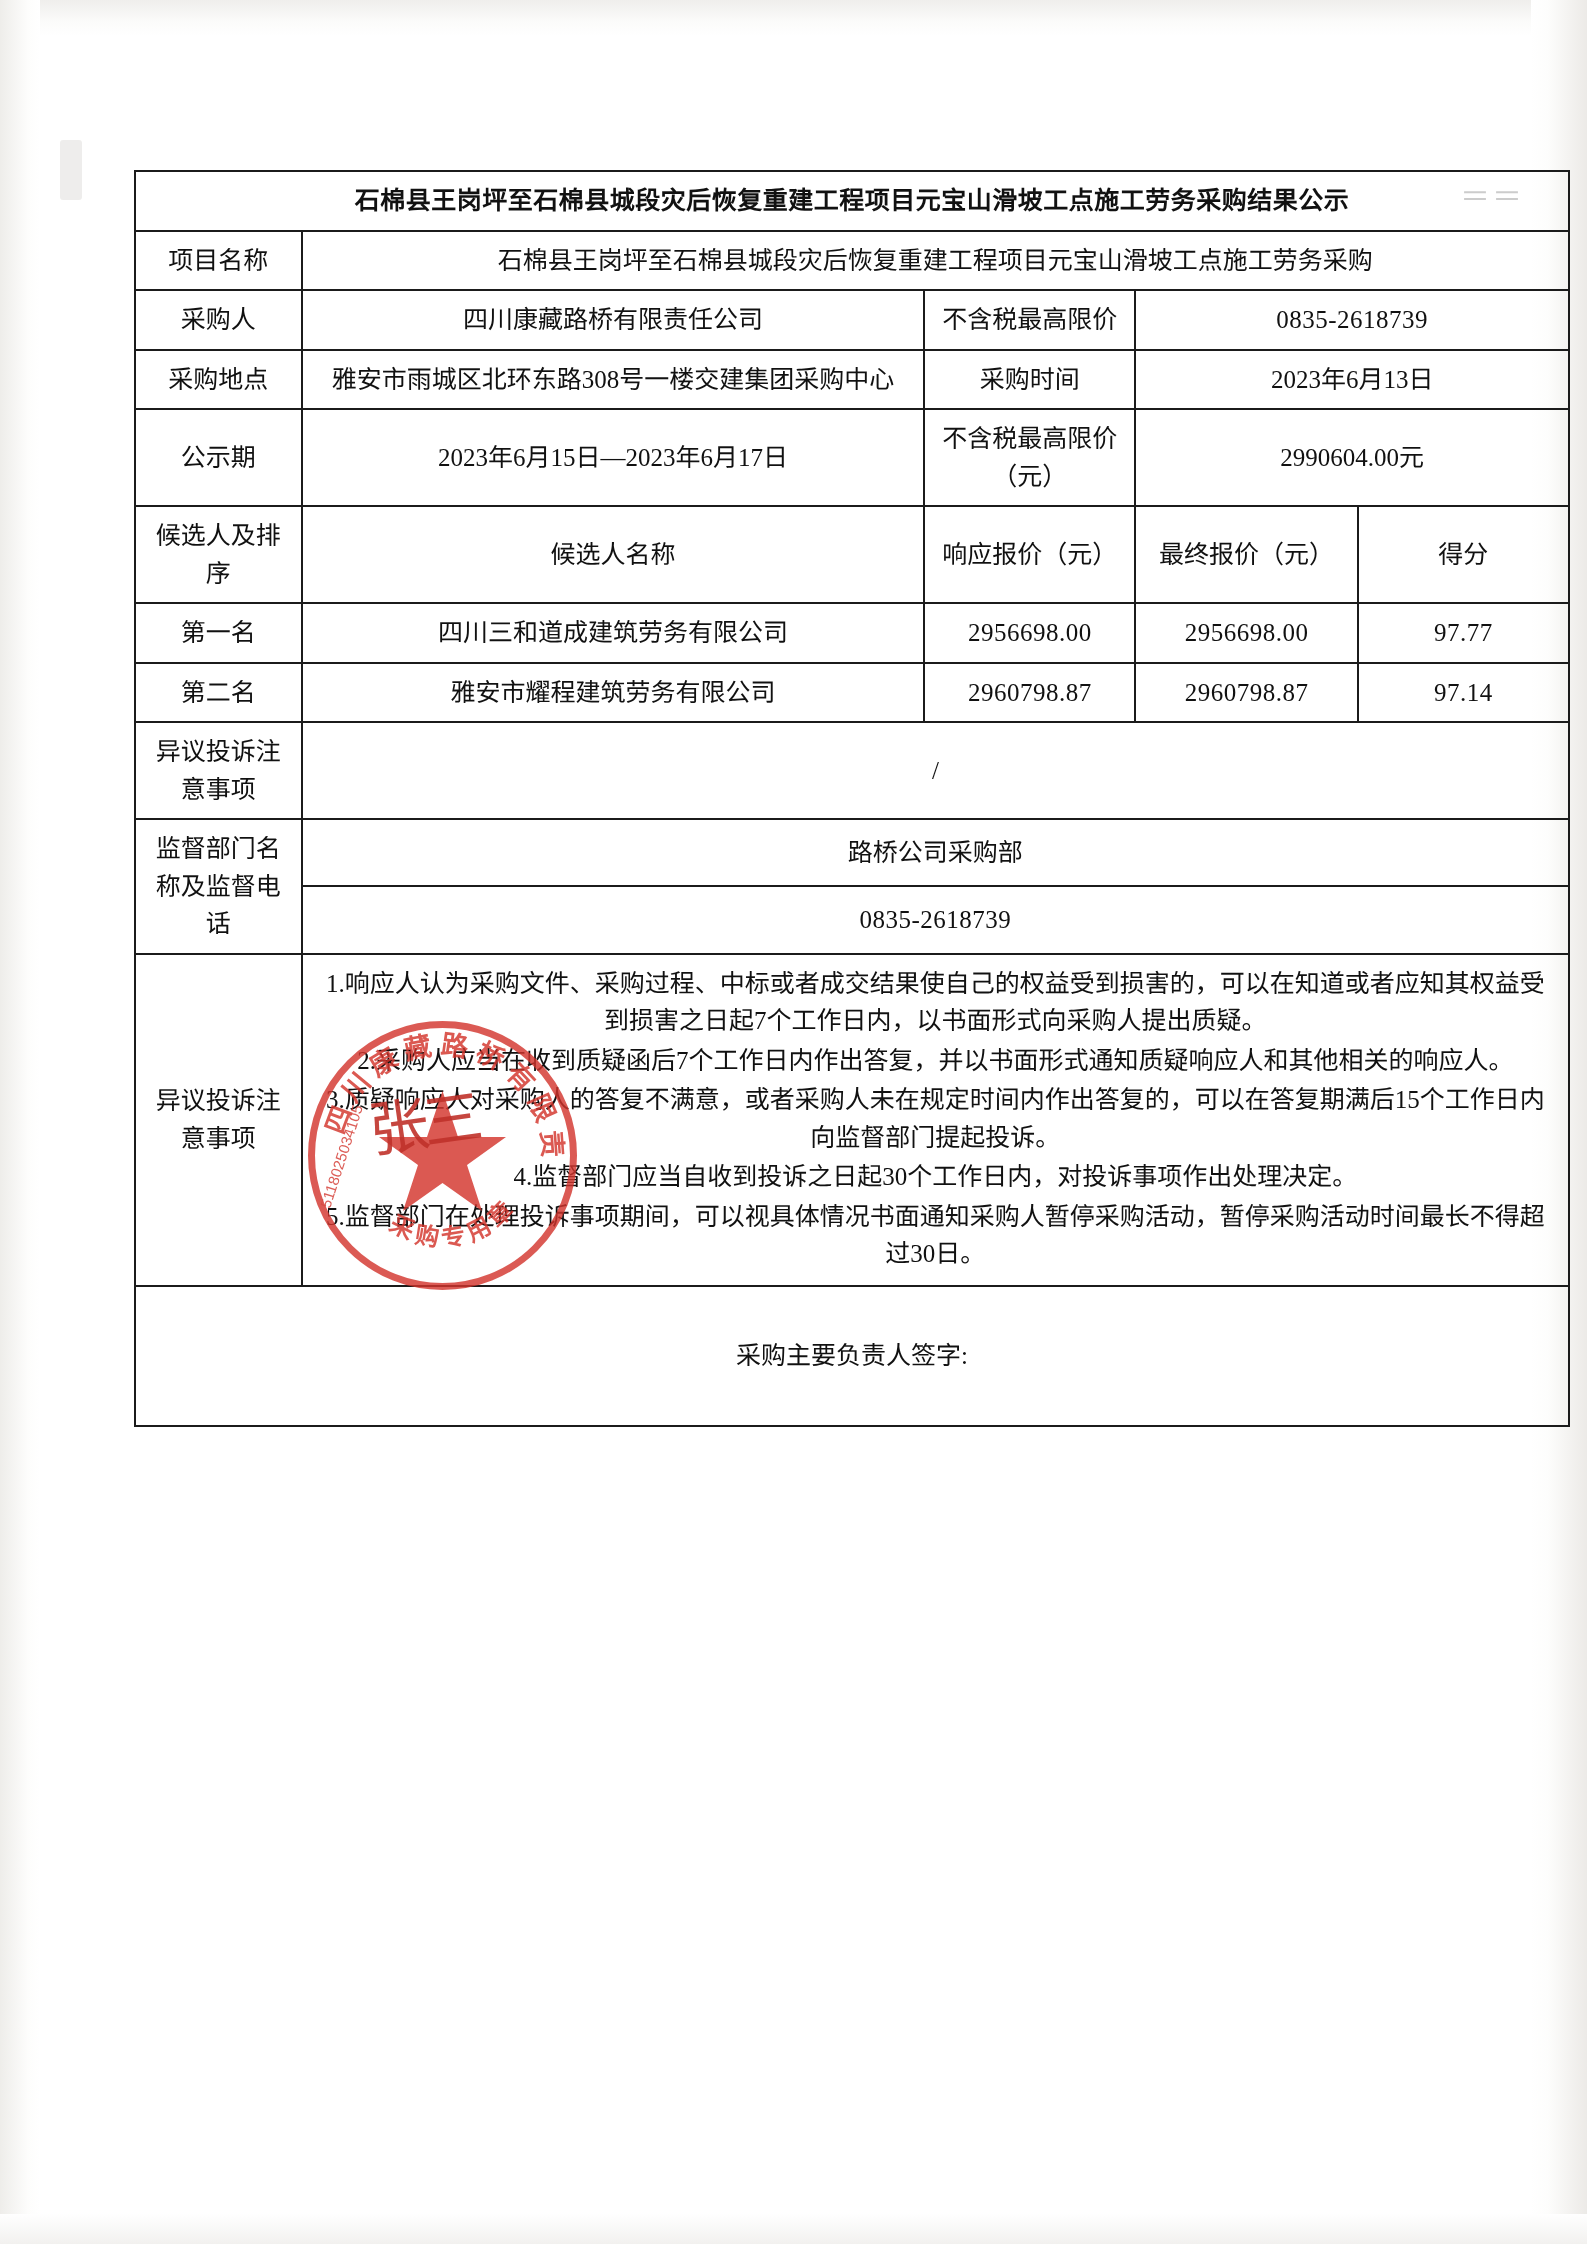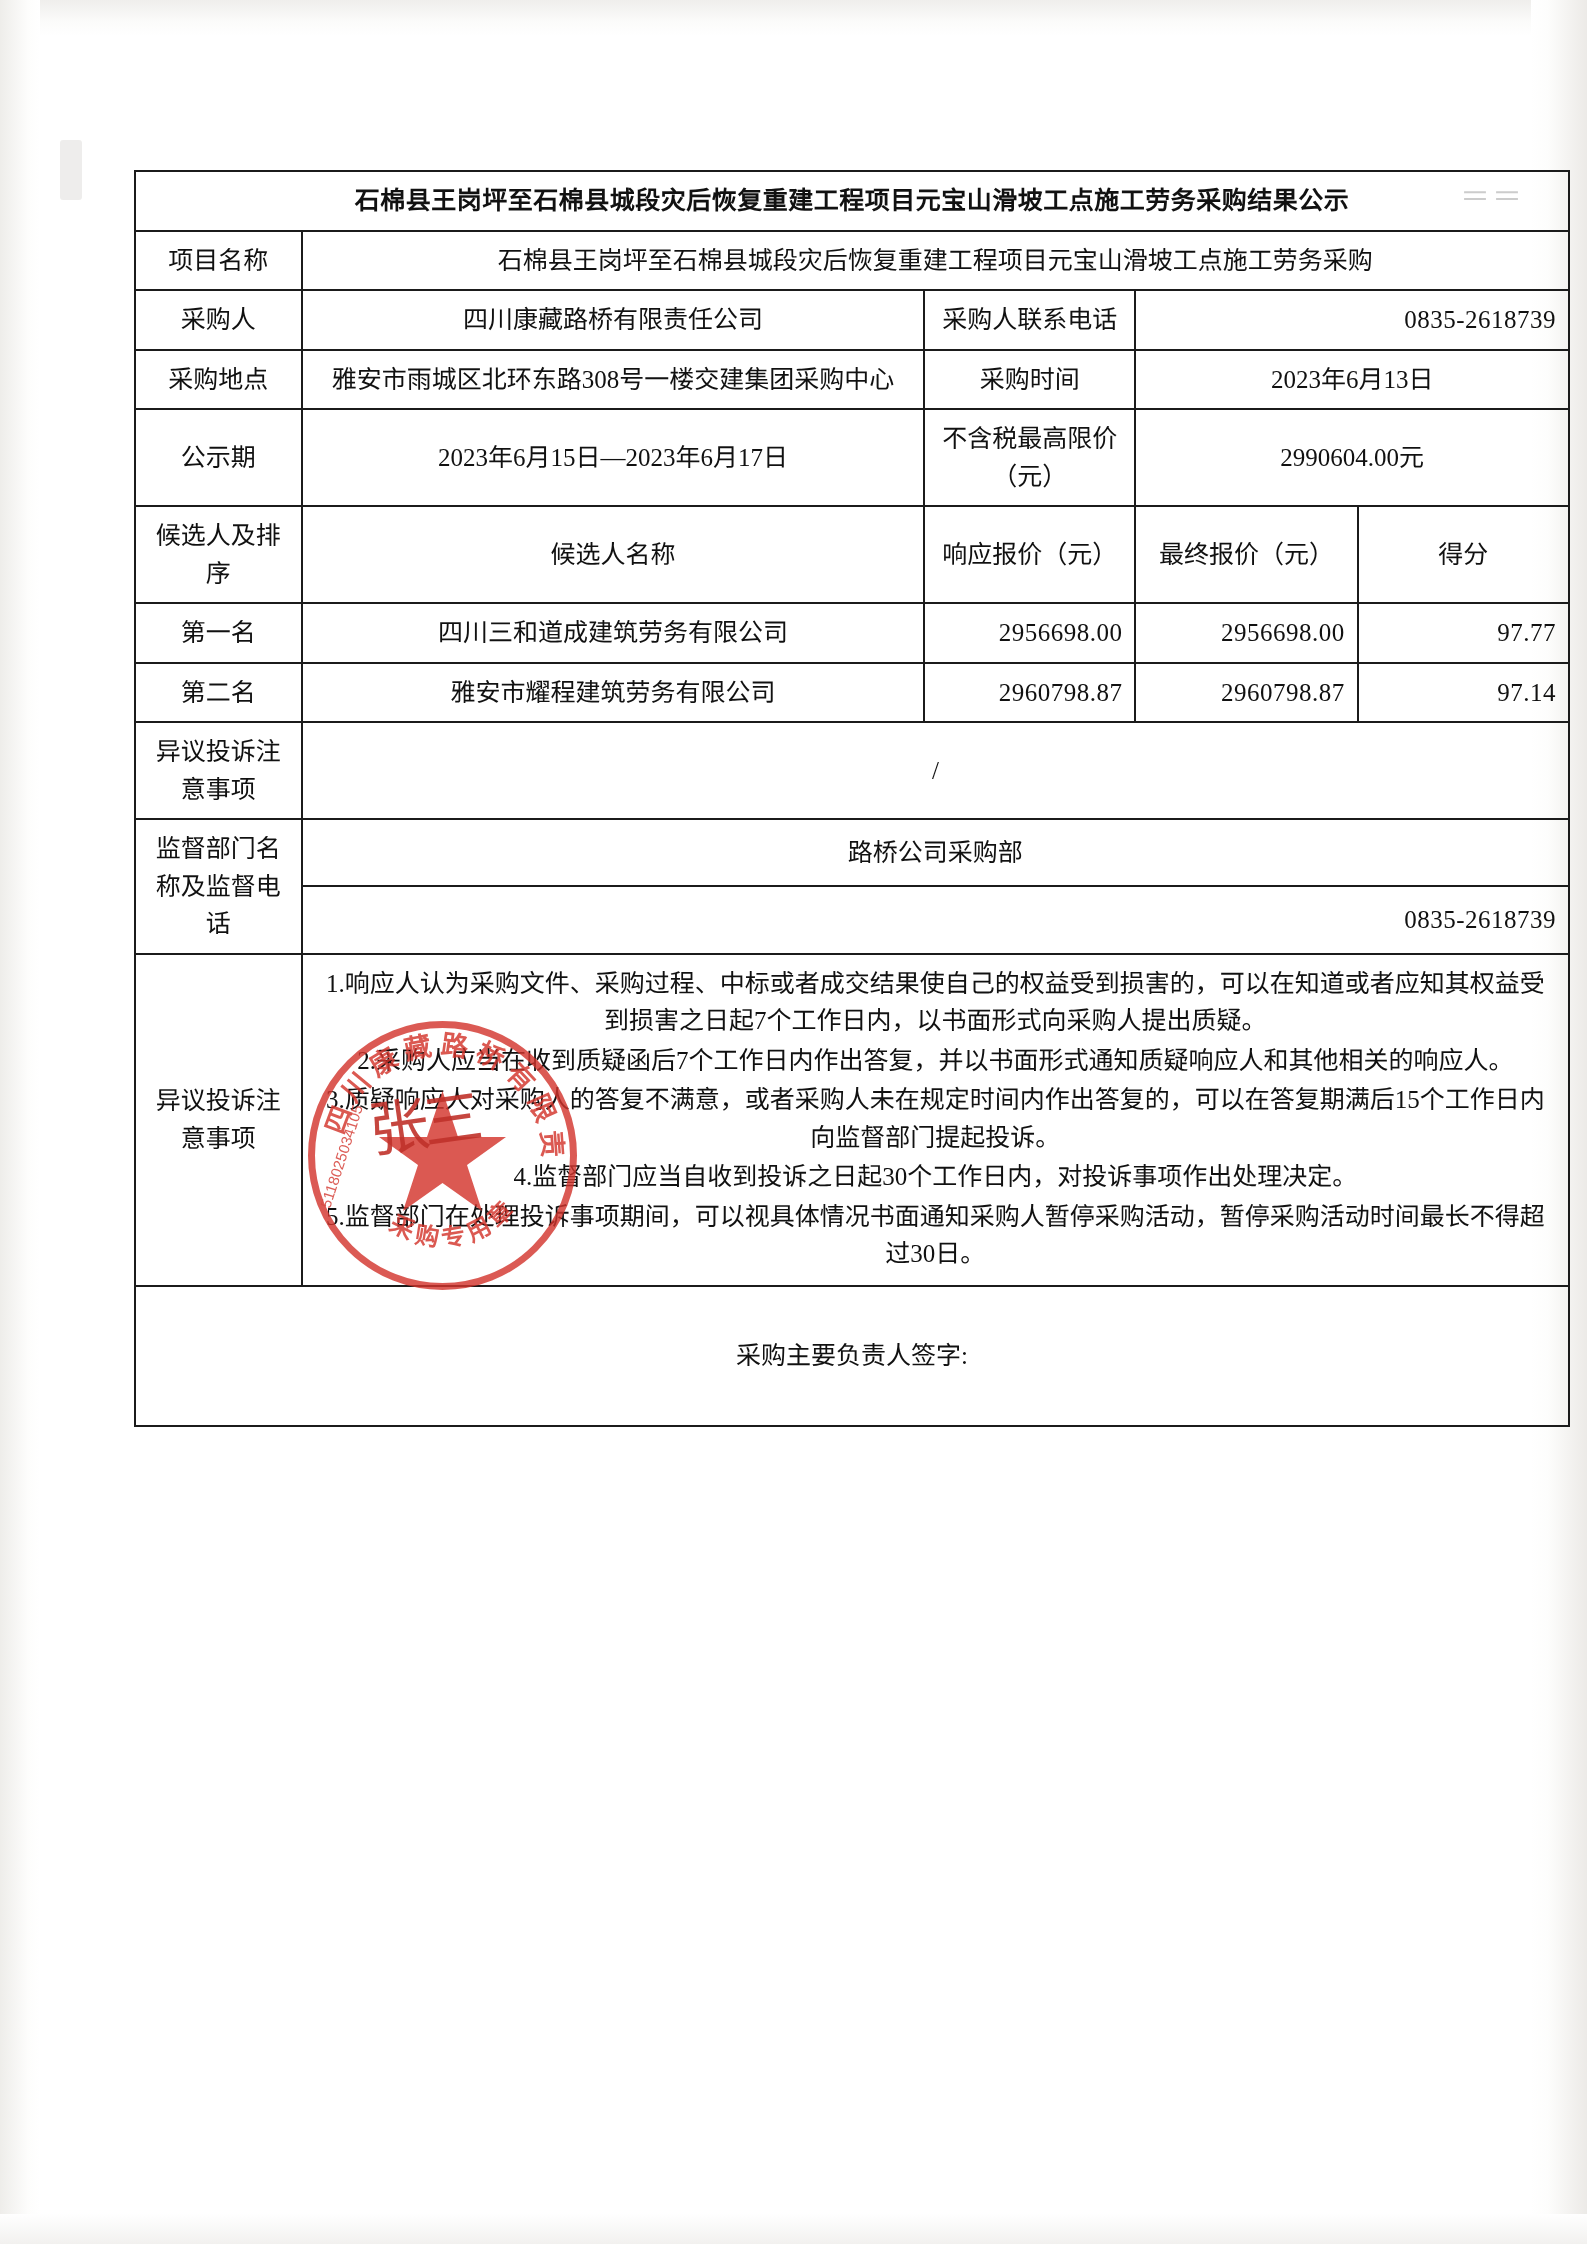--- a/index.html
+++ b/index.html
@@ -65,21 +65,21 @@
     padding: 14px 30px 16px 30px;
     letter-spacing: 0.5px;
   }
   .lbl {
     text-align: center;
     width: 150px;
     white-space: normal;
   }
   .ctr { text-align: center; }
   .lft { text-align: center; }
-  .nowrapnum { font-family: "Liberation Serif", serif; letter-spacing: 0.5px; text-align: right; }
+  .nowrapnum { font-family: "Liberation Serif", serif; letter-spacing: 0.5px; }
 
   .notes-cell {
     text-align: center;
     font-size: 25px;
     line-height: 1.62;
     padding: 16px 18px 16px 20px;
   }
   .notes-cell p { margin: 0 0 2px 0; text-indent: 0; }
 
   .sign-row td { height: 118px; }
@@ -145,21 +145,21 @@
     </tr>
 
     <tr>
       <td class="lbl">项目名称</td>
       <td class="lft" colspan="4">石棉县王岗坪至石棉县城段灾后恢复重建工程项目元宝山滑坡工点施工劳务采购</td>
     </tr>
 
     <tr>
       <td class="lbl">采购人</td>
       <td class="ctr">四川康藏路桥有限责任公司</td>
-      <td class="ctr">采购人联系电话</td>
+      <td class="ctr">不含税最高限价</td>
       <td class="ctr nowrapnum" colspan="2">0835-2618739</td>
     </tr>
 
     <tr>
       <td class="lbl">采购地点</td>
       <td class="lft">雅安市雨城区北环东路308号一楼交建集团采购中心</td>
       <td class="ctr">采购时间</td>
       <td class="ctr" colspan="2">2023年6月13日</td>
     </tr>
 

